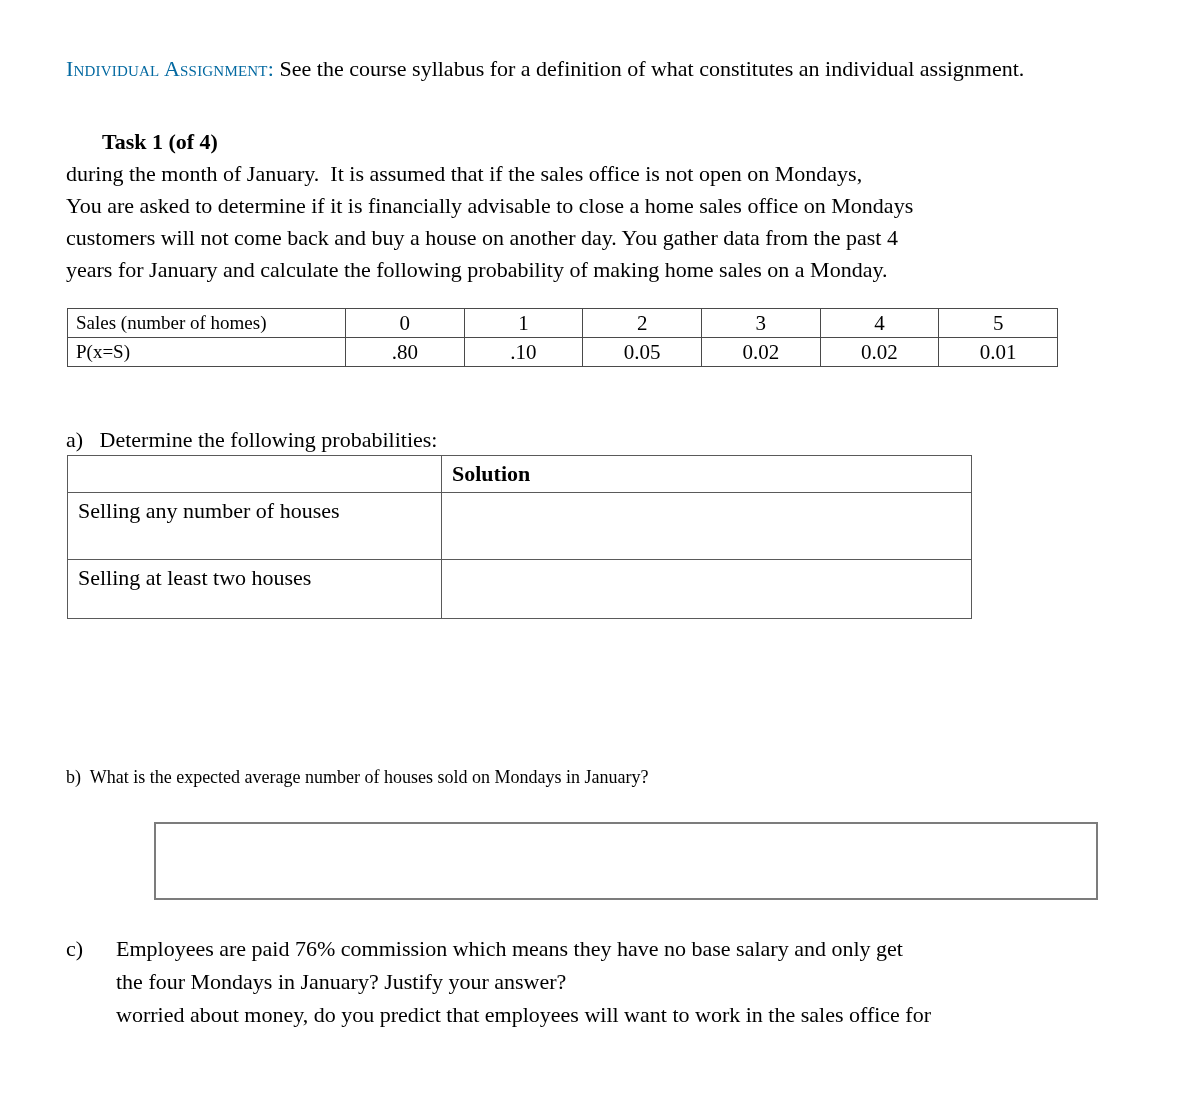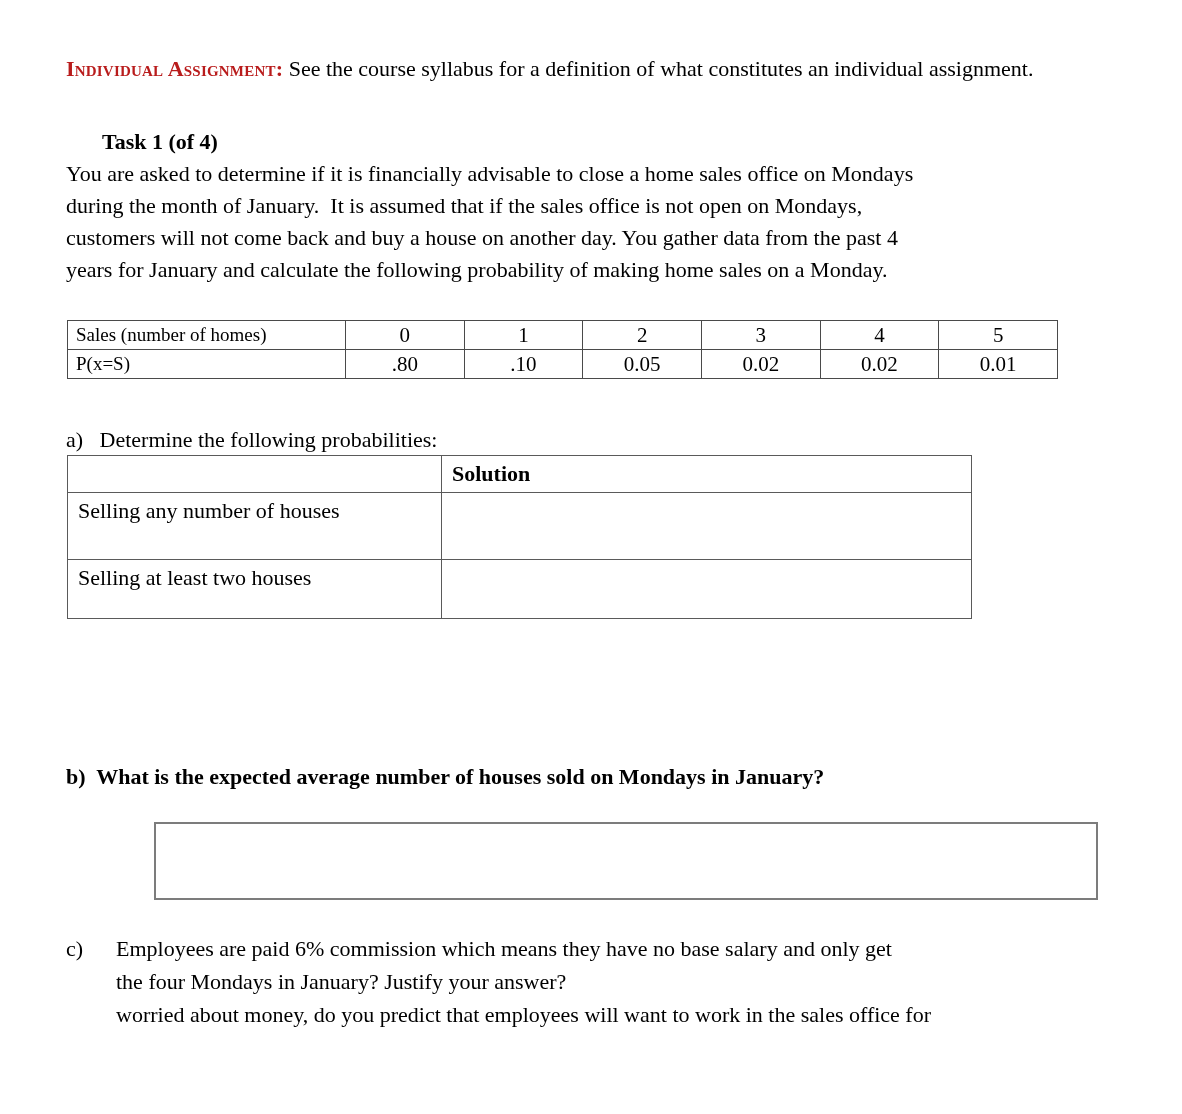--- a/index.html
+++ b/index.html
@@ -28,23 +28,23 @@
     position: absolute;
     left: 66px;
     top: 31px;
     width: 1056px;
     font-size: 22px;
     line-height: 31px;
     text-align: justify;
     text-justify: inter-word;
   }
   .label-red {
-    color: #b91c1c;
+    color: #0369a1;
     font-variant: small-caps;
-    font-weight: bold;
+    font-weight: normal;
     letter-spacing: 0.2px;
   }
 
   
   .task-heading {
     position: absolute;
     left: 66px;
     top: 127px;
     font-size: 22px;
     line-height: 30px;
@@ -58,21 +58,21 @@
     width: 1058px;
     font-size: 22px;
     line-height: 32px;
   }
   .task-body .ln { display: block; white-space: pre; }
 
   
   .prob-table {
     position: absolute;
     left: 67px;
-    top: 320px;
+    top: 308px;
     width: 991px;
     border-collapse: collapse;
     table-layout: fixed;
   }
   .prob-table td {
     border: 1px solid #4a4a4a;
     height: 28px;
     padding: 0 4px;
     text-align: center;
     vertical-align: middle;
@@ -118,24 +118,23 @@
   .sol-table tr.r-head td { height: 26px; }
   .sol-table tr.r1 td { height: 60px; }
   .sol-table tr.r2 td { height: 52px; }
   .sol-table tr.r3 td { height: 92px; }
 
   
   .item-b {
     position: absolute;
     left: 66px;
     top: 762px;
-    font-size: 22px;
+    font-size: 18px;
     line-height: 30px;
     white-space: pre;
-    font-weight: bold;
   }
   .answer-box {
     position: absolute;
     left: 154px;
     top: 822px;
     width: 940px;
     height: 74px;
     border: 2px solid #7c7c7c;
     background: #ffffff;
   }
@@ -163,22 +162,22 @@
 </head>
 <body>
 
 <div class="page">
 
   <p class="intro"><span class="label-red">Individual Assignment:</span><span> See the course syllabus for a definition of what constitutes an individual assignment.</span></p>
 
   <div class="task-heading">Task 1 (of 4)</div>
 
   <div class="task-body">
+    <span class="ln">during the month of January.  It is assumed that if the sales office is not open on Mondays,</span>
     <span class="ln">You are asked to determine if it is financially advisable to close a home sales office on Mondays</span>
-    <span class="ln">during the month of January.  It is assumed that if the sales office is not open on Mondays,</span>
     <span class="ln">customers will not come back and buy a house on another day. You gather data from the past 4</span>
     <span class="ln">years for January and calculate the following probability of making home sales on a Monday.</span>
   </div>
 
   <table class="prob-table">
     <tbody>
       <tr class="r-head">
         <td class="rowlabel">Sales (number of homes)</td>
         <td>0</td>
         <td>1</td>
@@ -222,19 +221,19 @@
     </tbody>
   </table>
 
   <div class="item-b">b)  What is the expected average number of houses sold on Mondays in January?</div>
 
   <div class="answer-box"></div>
 
   <div class="item-c">
     <span class="marker">c)</span>
     <span class="ctext">
-      <span class="ln">Employees are paid 6% commission which means they have no base salary and only get</span>
+      <span class="ln">Employees are paid 76% commission which means they have no base salary and only get</span>
       <span class="ln">the four Mondays in January? Justify your answer?</span>
       <span class="ln">worried about money, do you predict that employees will want to work in the sales office for</span>
     </span>
   </div>
 
 </div>
 
 </body></html>

